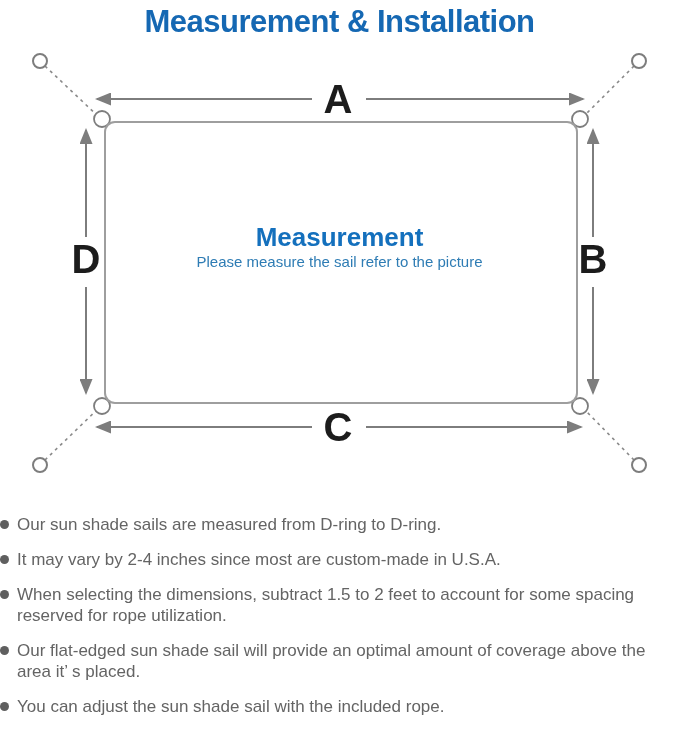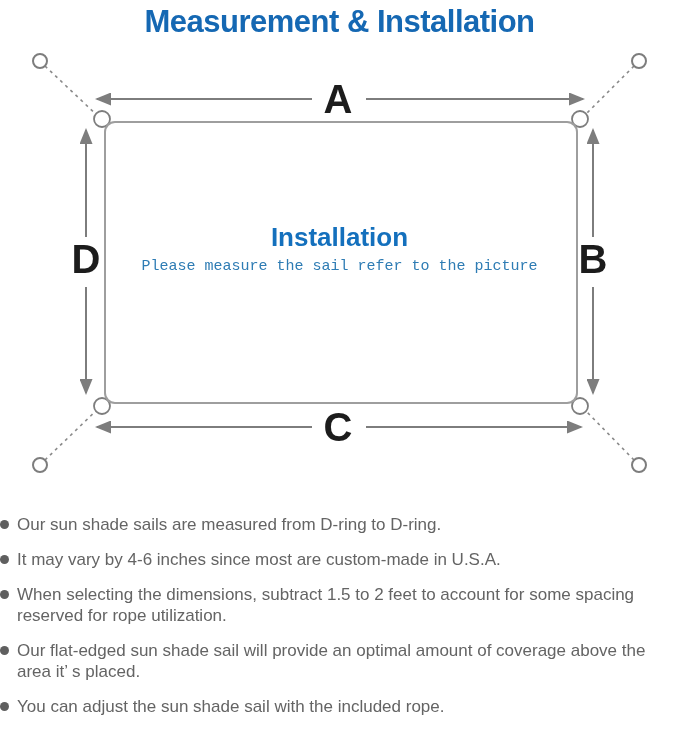--- a/index.html
+++ b/index.html
@@ -48,24 +48,22 @@
     width: 100%;
     text-align: center;
     pointer-events: none;
   }
   .center-title {
     font-size: 26px;
     font-weight: bold;
     color: #1470bd;
   }
   .center-subtitle {
-    margin-top: 5px;
     font-size: 15px;
     color: #2e7cb4;
-    font-family: Liberation Mono, monospace;
   }
   .notes {
     list-style: none;
     margin: 0;
     padding: 12px 4px 0 0;
   }
   .notes li {
     display: flex;
     align-items: flex-start;
     margin-bottom: 14px;
@@ -128,33 +126,33 @@
       <line x1="86" y1="195" x2="86" y2="88" stroke="#7d7d7d" stroke-width="2" marker-end="url(#ah)"></line>
       <line x1="86" y1="245" x2="86" y2="351" stroke="#7d7d7d" stroke-width="2" marker-end="url(#ah)"></line>
       <text class="dim-label" x="86" y="231" text-anchor="middle">D</text>
 
       <line x1="593" y1="195" x2="593" y2="88" stroke="#7d7d7d" stroke-width="2" marker-end="url(#ah)"></line>
       <line x1="593" y1="245" x2="593" y2="351" stroke="#7d7d7d" stroke-width="2" marker-end="url(#ah)"></line>
       <text class="dim-label" x="593" y="231" text-anchor="middle">B</text>
     </svg>
 
     <div class="center-text">
-      <div class="center-title">Installation</div>
+      <div class="center-title">Measurement</div>
       <div class="center-subtitle">Please measure the sail refer to the picture</div>
     </div>
   </div>
 
   <ul class="notes">
     <li>
       <span class="bullet-dot"></span>
       <span class="note-text">Our sun shade sails are measured from D-ring to D-ring.</span>
     </li>
     <li>
       <span class="bullet-dot"></span>
-      <span class="note-text">It may vary by 4-6 inches since most are custom-made in U.S.A.</span>
+      <span class="note-text">It may vary by 2-4 inches since most are custom-made in U.S.A.</span>
     </li>
     <li>
       <span class="bullet-dot"></span>
       <span class="note-text">When selecting the dimensions, subtract 1.5 to 2 feet to account for some spacing reserved for rope utilization.</span>
     </li>
     <li>
       <span class="bullet-dot"></span>
       <span class="note-text">Our flat-edged sun shade sail will provide an optimal amount of coverage above the area it’ s placed.</span>
     </li>
     <li>

